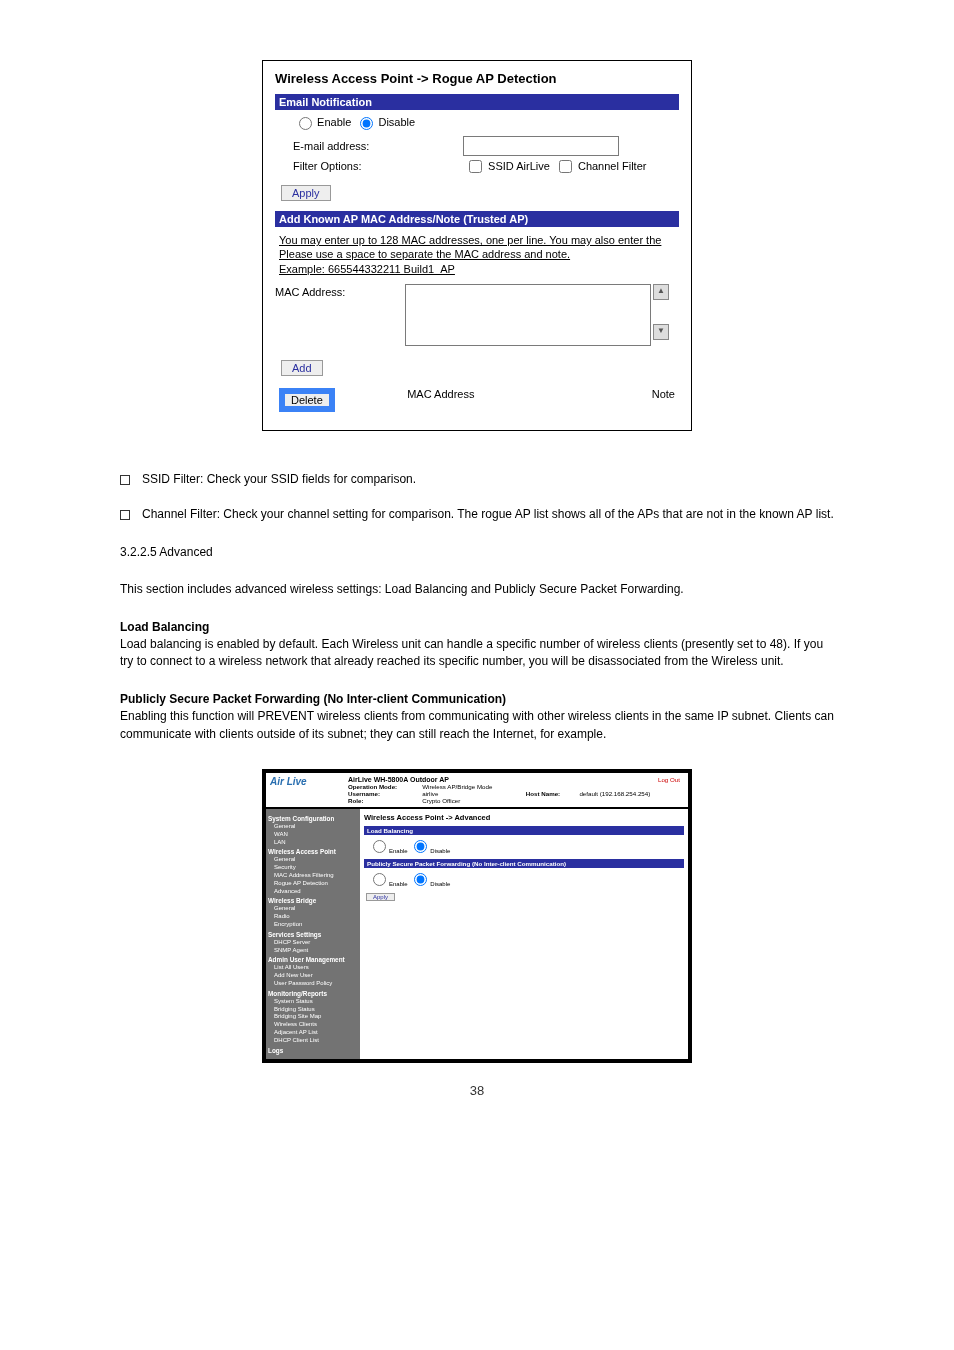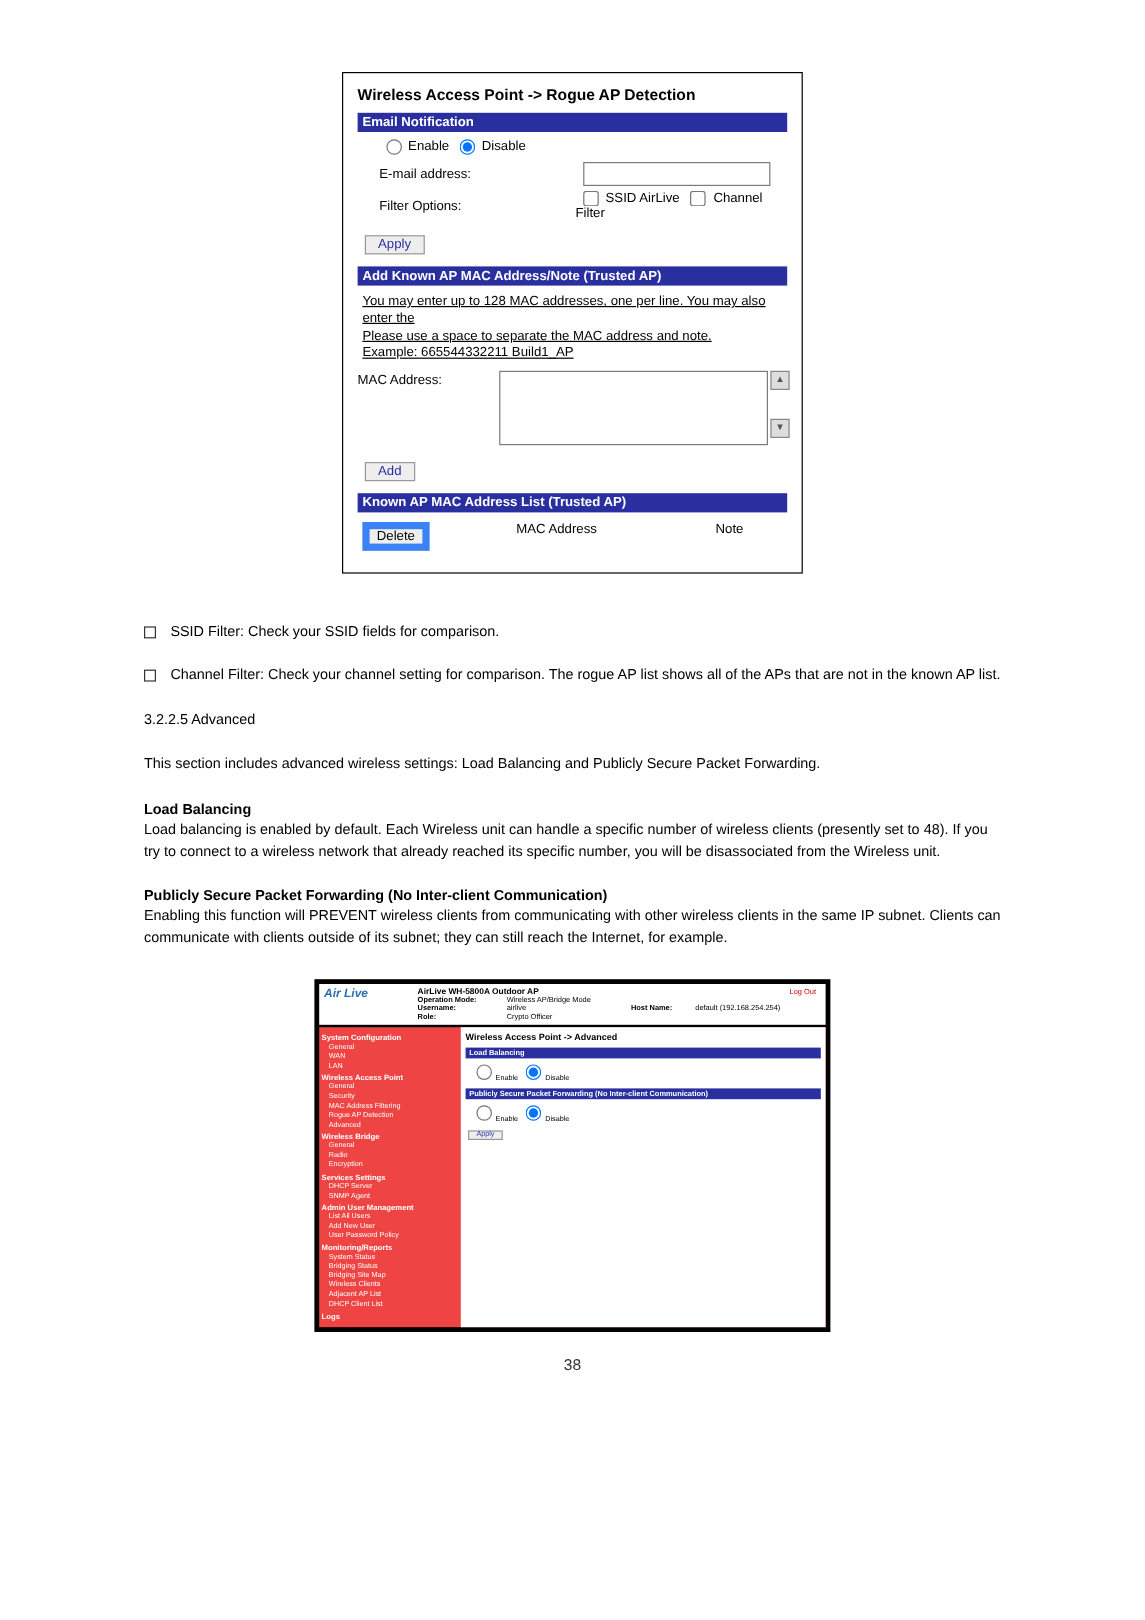--- a/index.html
+++ b/index.html
@@ -10,21 +10,21 @@
     font-size: 12px;
     color: #000;
   }
   .page {
     padding: 60px 60px 40px 60px;
     position: relative;
   }
 
   
   .panel1 {
-    width: 384px;
+    width: 430px;
     margin: 0 auto 40px auto;
     border: 1px solid #000;
     padding: 10px 12px 14px 12px;
     box-sizing: border-box;
     background: #fff;
   }
   .panel1 .breadcrumb {
     font-size: 13px;
     font-weight: bold;
     margin-bottom: 8px;
@@ -122,21 +122,21 @@
     padding: 2px 4px 4px 4px;
   }
   .list-head .del {
     border: 6px solid #3b82f6;
     background: #eee;
     padding: 0 6px;
     margin-right: 6px;
     font-size: 11px;
   }
   .list-head .col1 { flex: 0 0 200px; text-align: center; }
-  .list-head .col2 { flex: 1; text-align: center; }
+  .list-head .col2 { flex: 1; text-align: right; }
 
   
   .bodytext {
     font-size: 12px;
     line-height: 1.45;
     margin: 26px 60px 26px 60px;
   }
   .bodytext p { margin: 20px 0; }
   .bullet-line {
     display: flex;
@@ -175,24 +175,23 @@
   .p2-meta {
     flex: 1;
   }
   .p2-meta table { border-collapse: collapse; width: 100%; }
   .p2-meta td { font-size: 6.2px; padding: 0 4px 0 0; white-space: nowrap; }
   .p2-meta .title { font-weight: bold; font-size: 7px; }
   .p2-meta .logout { color: #c00; text-align: right; font-size: 6.2px; }
 
   .p2-body {
     display: flex;
-    background: #ef4444;
+    background: #737373;
     color: #fff;
     margin-top: 2px;
-    gap: 24px;
   }
   .p2-side {
     width: 90px;
     padding: 4px 2px;
   }
   .p2-side .grp { font-weight: bold; font-size: 6.4px; margin: 2px 0 1px 0; }
   .p2-side .itm { font-size: 6px; padding-left: 6px; line-height: 1.3; }
 
   .p2-main {
     flex: 1;
@@ -280,21 +279,20 @@
       <span class="lbl2">MAC Address:</span>
       <textarea class="mac-ta" style=""></textarea>
       <div class="scroll-bits">
         <div class="arrow">▲</div>
         <div class="arrow">▼</div>
       </div>
     </div>
 
     <button class="add-btn">Add</button>
 
-    <div class="section-header">Known AP MAC Address List (Trusted AP)</div>
 
     <div class="list-head">
       <button class="del">Delete</button>
       <span class="col1">MAC Address</span>
       <span class="col2">Note</span>
     </div>
   </div>
 
   <div class="bodytext">
     <div class="bullet-line">

